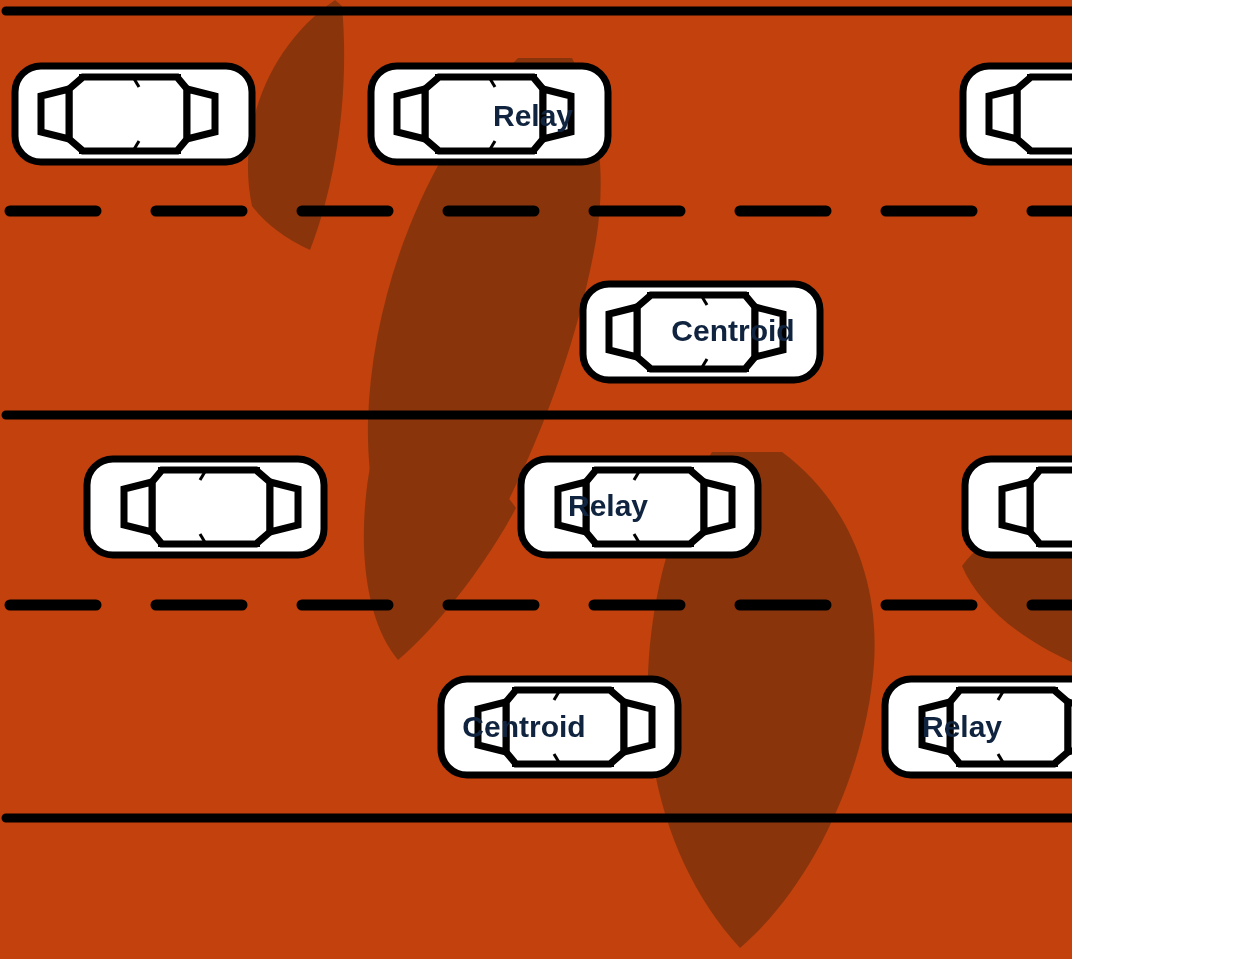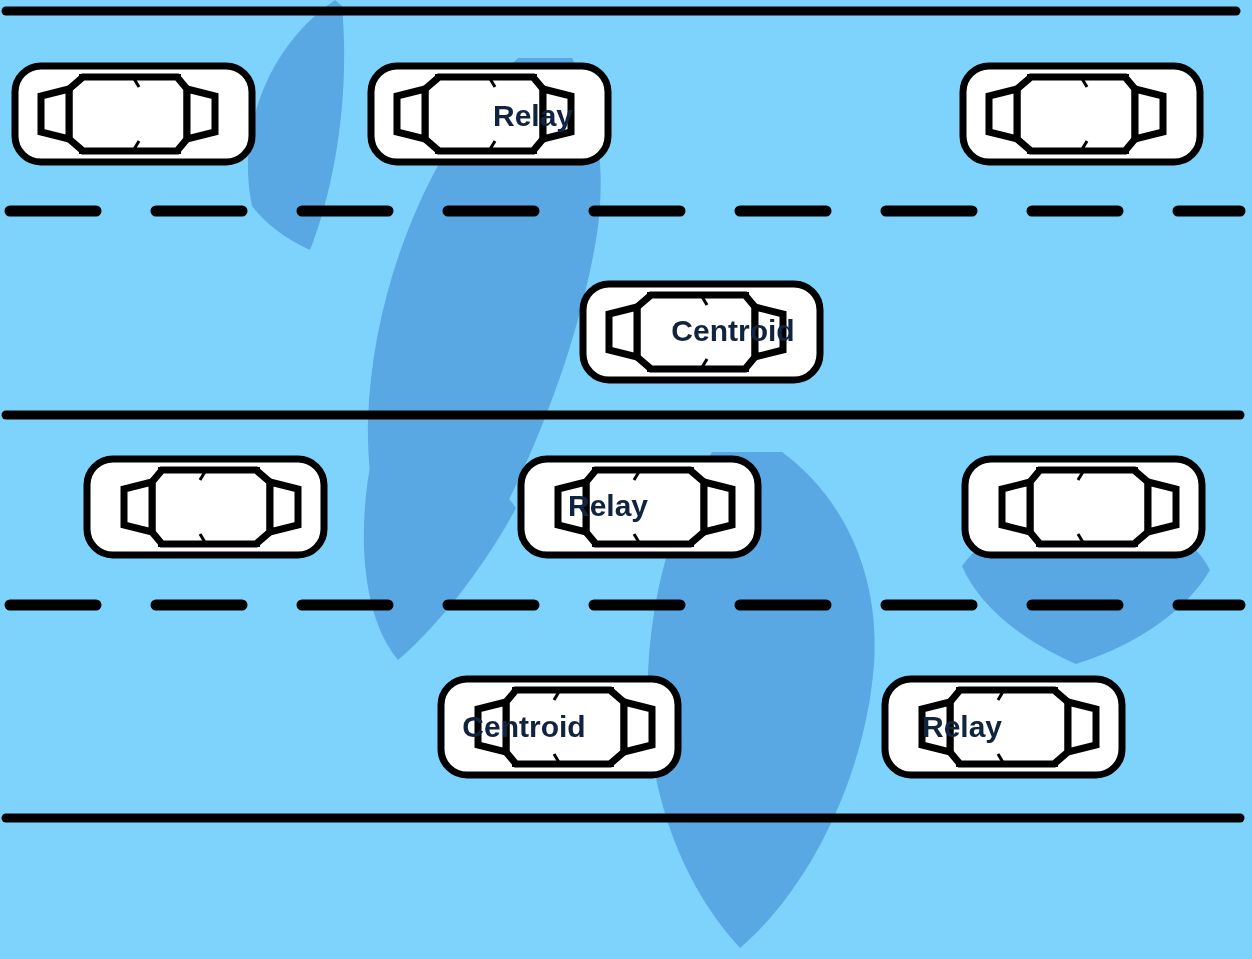--- a/index.html
+++ b/index.html
@@ -6,23 +6,23 @@
   html, body {
     margin: 0;
     padding: 0;
     background: #ffffff;
   }
   body {
     font-family: "Liberation Sans", sans-serif;
   }
   #scene {
     position: relative;
-    width: 1252px;
+    width: 1072px;
     height: 959px;
-    background: #7dd3fc;
+    background: #c2410c;
     overflow: hidden;
   }
   #scene svg {
     display: block;
     width: 1252px;
     height: 959px;
   }
   .veh-label {
     font-family: "Liberation Sans", sans-serif;
     font-weight: bold;

